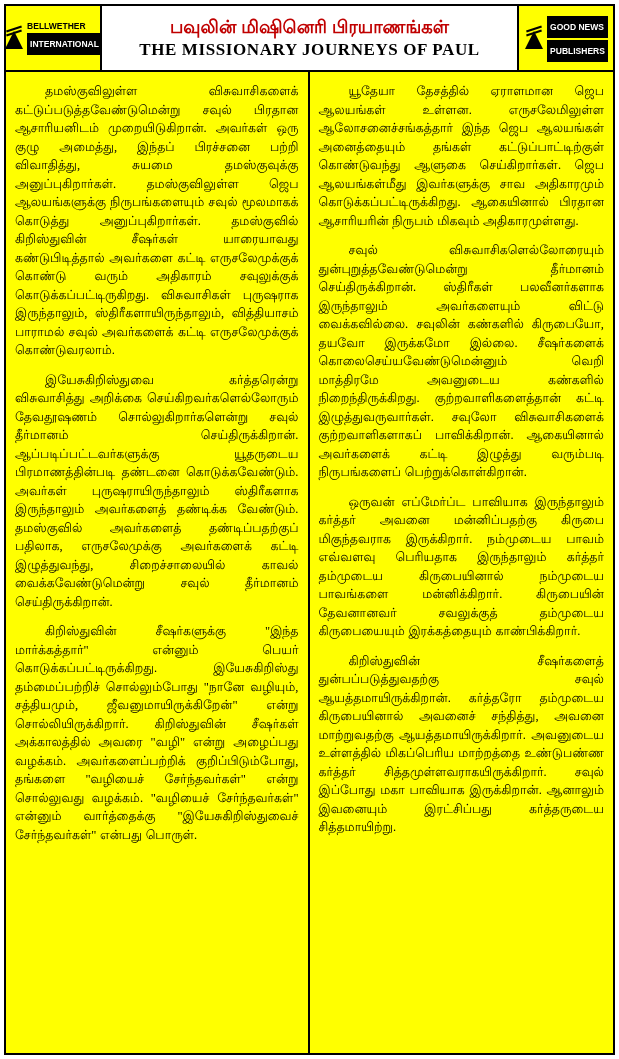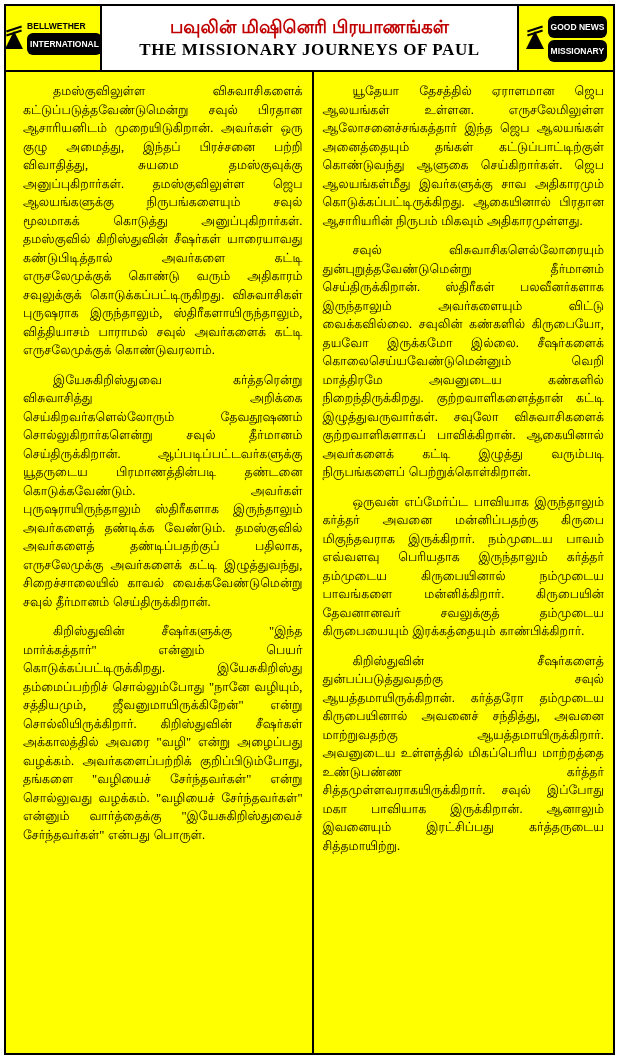--- a/index.html
+++ b/index.html
@@ -107,21 +107,20 @@
     font-size: 8.5px;
     line-height: 10px;
     color: #000000;
     text-align: left;
   }
   .logo-gnp-band {
     background: #000000;
     color: #ffffff;
     padding: 6px 3px;
     margin-top: 1px;
-    border-radius: 6px;
   }
   .title-block {
     flex: 1;
     background: #ffffff;
     display: flex;
     flex-direction: column;
     align-items: center;
     justify-content: center;
     padding: 3px 4px;
   }
@@ -141,21 +140,20 @@
     letter-spacing: 0.6px;
     color: #000000;
     text-align: right;
   }
   
   .columns {
     flex: 1;
     display: flex;
     align-items: stretch;
     min-height: 0;
-    padding-left: 8px;
   }
   .col {
     flex: 1 1 50%;
     box-sizing: border-box;
     padding: 10px 9px 8px 9px;
     min-width: 0;
     overflow: hidden;
   }
   .col.left {
     border-right: 2px solid #000000;
@@ -203,21 +201,21 @@
 
       <div class="logo-box right">
         <div class="logo-inner">
           <span class="logo-mark">
             <span class="tower"></span>
             <span class="beam"></span>
             <span class="beam2"></span>
           </span>
           <span class="logo-text-stack">
             <span class="logo-words logo-gnp-band">GOOD NEWS</span>
-            <span class="logo-words logo-gnp-band">MISSIONARY</span>
+            <span class="logo-words logo-gnp-band">PUBLISHERS</span>
           </span>
         </div>
       </div>
 
     </div>
 
     <div class="columns">
 
       <div class="col left">
         <p class="para">தமஸ்குவிலுள்ள விசுவாசிகளைக் கட்டுப்படுத்தவேண்டுமென்று சவுல் பிரதான ஆசாரியனிடம் முறையிடுகிறான். அவர்கள் ஒரு குழு அமைத்து, இந்தப் பிரச்சனை பற்றி விவாதித்து, சுயமை தமஸ்குவுக்கு அனுப்புகிறார்கள். தமஸ்குவிலுள்ள ஜெப ஆலயங்களுக்கு நிருபங்களையும் சவுல் மூலமாகக் கொடுத்து அனுப்புகிறார்கள். தமஸ்குவில் கிறிஸ்துவின் சீஷர்கள் யாரையாவது கண்டுபிடித்தால் அவர்களை கட்டி எருசலேமுக்குக் கொண்டு வரும் அதிகாரம் சவுலுக்குக் கொடுக்கப்பட்டிருகிறது. விசுவாசிகள் புருஷராக இருந்தாலும், ஸ்திரீகளாயிருந்தாலும், வித்தியாசம் பாராமல் சவுல் அவர்களைக் கட்டி எருசலேமுக்குக் கொண்டுவரலாம்.</p>

